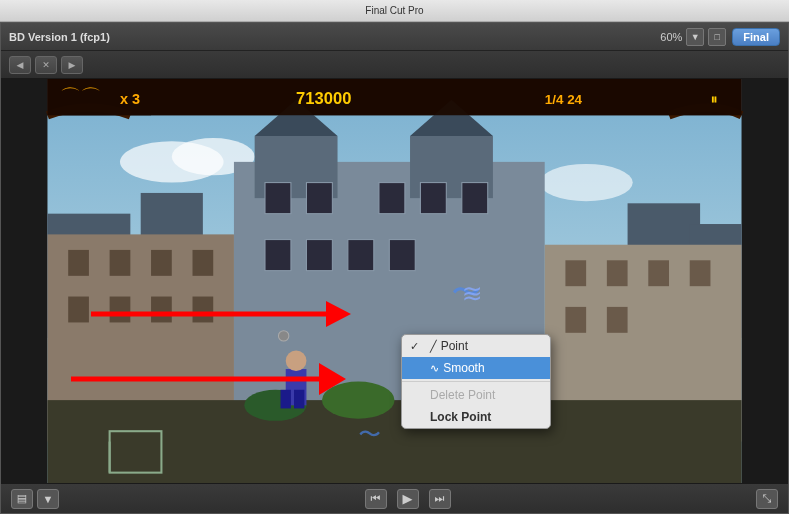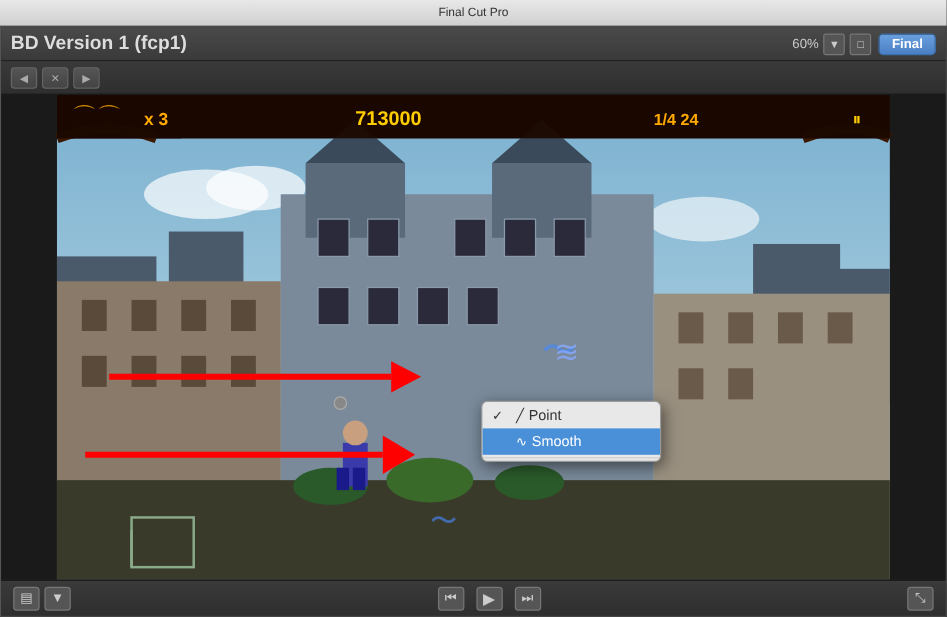--- a/index.html
+++ b/index.html
@@ -44,21 +44,21 @@
       background: linear-gradient(to bottom, #4a4a4a, #3a3a3a);
       display: flex;
       align-items: center;
       padding: 0 8px;
       border-bottom: 1px solid #222;
       flex-shrink: 0;
       gap: 6px;
     }
     #window-title {
       color: #ddd;
-      font-size: 16px;
+      font-size: 11px;
       font-weight: bold;
       flex: 1;
     }
     .zoom-control {
       display: flex;
       align-items: center;
       gap: 4px;
     }
     .zoom-label {
       color: #ccc;
@@ -381,21 +381,29 @@
       </div>
 
       <div class="menu-item active">
         <span class="menu-check"></span>
         <span style="margin-right:4px;font-size:11px;">∿</span>
         <span>Smooth</span>
       </div>
 
       <div class="menu-separator"></div>
 
-
+      <div class="menu-item disabled">
+        <span class="menu-check"></span>
+        <span>Delete Point</span>
+      </div>
+
+      <div class="menu-item bold">
+        <span class="menu-check"></span>
+        <span>Lock Point</span>
+      </div>
 
     </div>
 
   </div>
 
   <div id="bottom-toolbar">
     <div class="bottom-left">
       <div class="transport-btn">
         <span>▤</span>
       </div>

